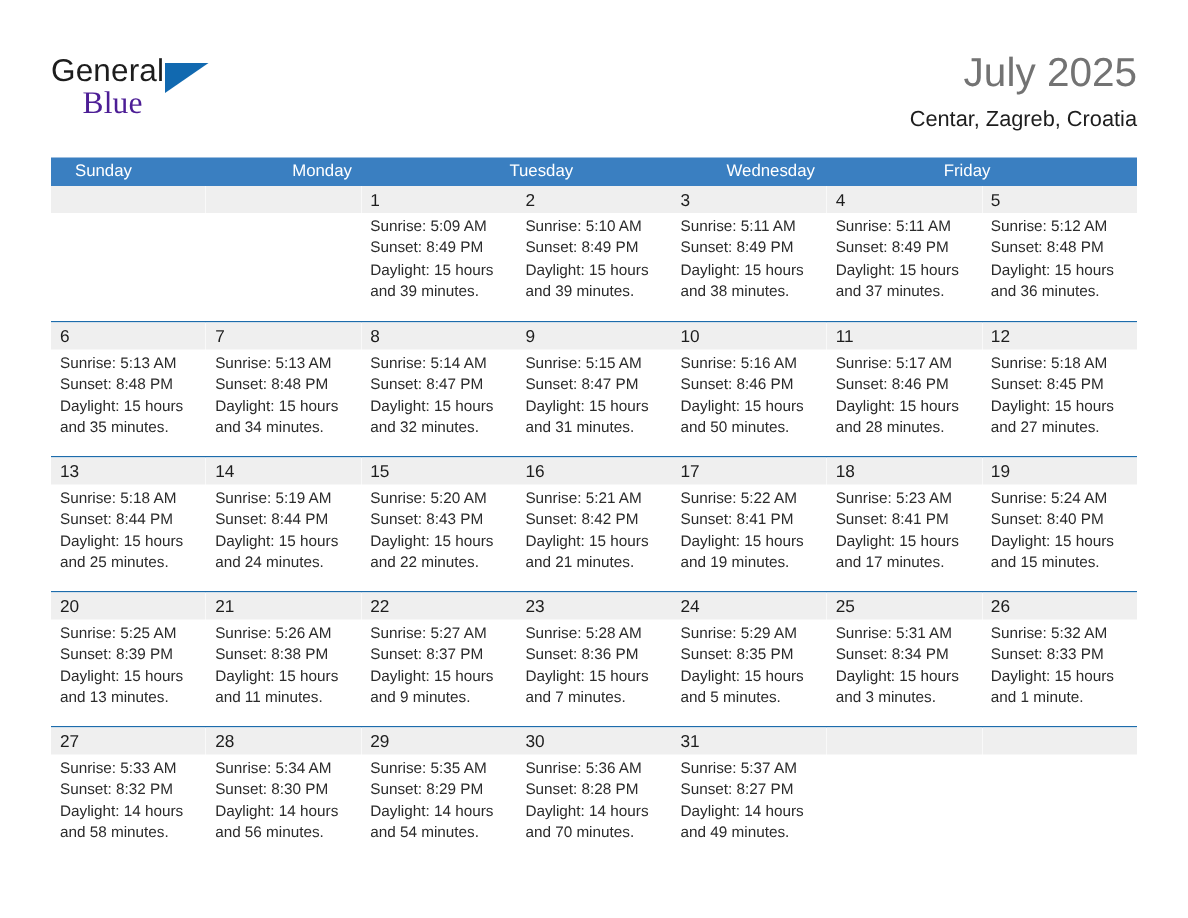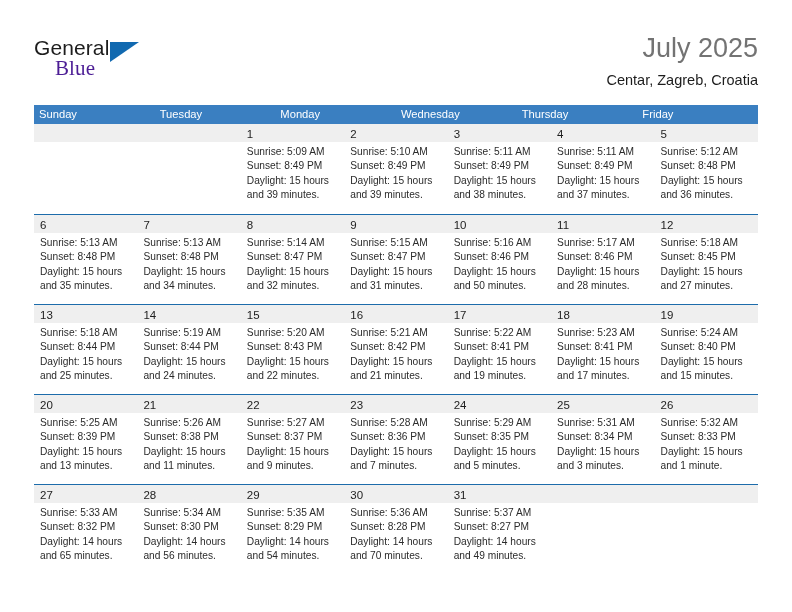--- a/index.html
+++ b/index.html
@@ -90,21 +90,21 @@
     display: flex;
     width: 100%;
     background: #3a7fc1;
     height: 19px;
   }
   .weekday {
     flex: 1 1 0;
     color: #ffffff;
     font-size: 11.2px;
     line-height: 19px;
-    padding-left: 5px;
+    padding-left: 16px;
     white-space: nowrap;
     overflow: hidden;
   }
   .week-row {
     display: flex;
     width: 100%;
     height: 90px;
     border-top: 1.6px solid #1d6cab;
   }
   .week-row:first-of-type { border-top: none; }
@@ -150,24 +150,23 @@
     <div class="title-block">
       <div class="cal-title">July 2025</div>
       <div class="cal-subtitle">Centar, Zagreb, Croatia</div>
     </div>
 
   </div>
 
   <div class="calendar">
     <div class="weekday-row" id="weekday-row">
         <div class="weekday">Sunday</div>
+        <div class="weekday">Monday</div>
         <div class="weekday">Tuesday</div>
-        <div class="weekday">Monday</div>
         <div class="weekday">Wednesday</div>
-        <div class="weekday">Thursday</div>
         <div class="weekday">Friday</div>
       </div>
     <div id="weeks-container">
         <div class="week-row">
           <div class="day-cell empty">
             <div class="day-band"><span class="day-num"></span></div>
           </div>
           <div class="day-cell empty">
             <div class="day-band"><span class="day-num"></span></div>
           </div>
@@ -412,21 +411,21 @@
             </div>
           </div>
         </div>
         <div class="week-row">
           <div class="day-cell">
             <div class="day-band"><span class="day-num">27</span></div>
             <div class="day-body">
               <div class="day-line">Sunrise: 5:33 AM</div>
               <div class="day-line">Sunset: 8:32 PM</div>
               <div class="day-line">Daylight: 14 hours</div>
-              <div class="day-line">and 65 minutes.</div>
+              <div class="day-line">and 58 minutes.</div>
             </div>
           </div>
           <div class="day-cell">
             <div class="day-band"><span class="day-num">28</span></div>
             <div class="day-body">
               <div class="day-line">Sunrise: 5:34 AM</div>
               <div class="day-line">Sunset: 8:30 PM</div>
               <div class="day-line">Daylight: 14 hours</div>
               <div class="day-line">and 56 minutes.</div>
             </div>

